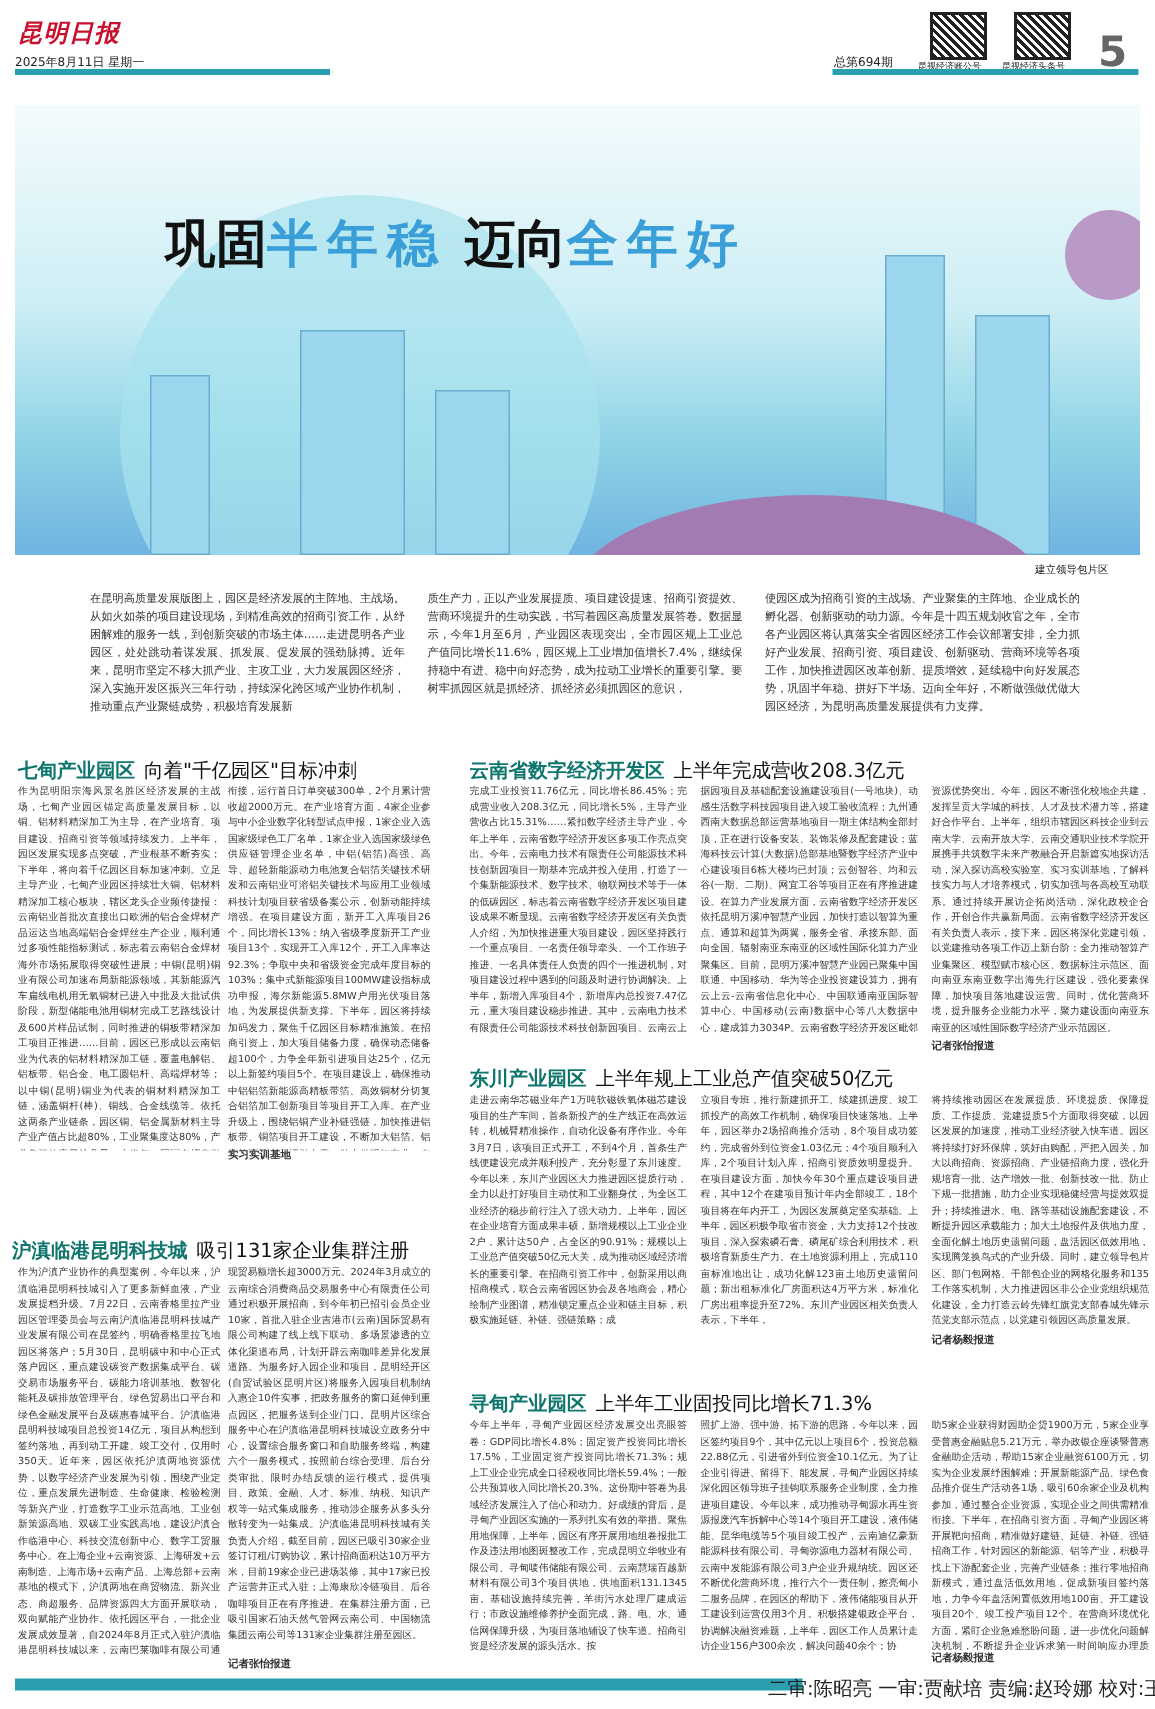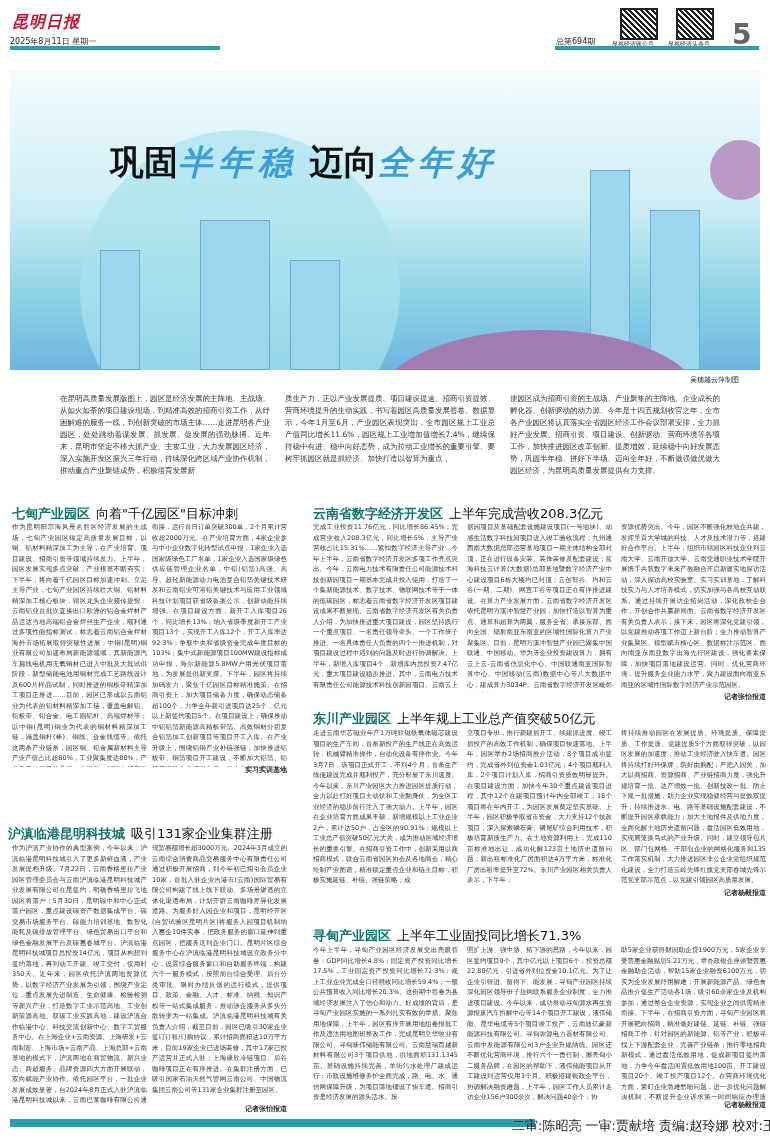--- a/index.html
+++ b/index.html
@@ -13,28 +13,28 @@
 .issue{position:absolute;left:556px;top:36px;font-size:8px;color:#222}
 .qr{position:absolute;top:8px;width:38px;height:32px;background:repeating-linear-gradient(45deg,#222 0 2px,#fff 2px 4px),#222;border:2px solid #222}
 .qr-label{position:absolute;top:40px;font-size:6px;color:#222}
 .page-num{position:absolute;left:732px;top:18px;font-size:28px;color:#666;font-weight:bold}
 .hero{position:absolute;left:10px;top:70px;width:750px;height:300px;background:linear-gradient(180deg,#f4fbfd 0%,#cdeef5 45%,#8fd3e6 75%,#6fb4e0 100%);overflow:hidden}
 .hero .circle1{position:absolute;left:70px;top:60px;width:320px;height:320px;border-radius:50%;background:#a9e3ee;opacity:.7}
 .hero .circle2{position:absolute;left:700px;top:70px;width:60px;height:60px;border-radius:50%;background:#b99ac6}
 .hero .hill{position:absolute;left:370px;top:260px;width:320px;height:140px;border-radius:50% 50% 0 0;background:#a27bb3}
 .hero .bldg{position:absolute;bottom:0;background:#9bd6ee;border:1px solid #6aaecf}
 .slogan{position:absolute;left:100px;top:70px;font-size:34px;font-weight:bold;color:#111;white-space:nowrap}
-.slogan .hl{color:#3a9ed8;font-family:"DejaVu Serif",serif;font-style:italic;letter-spacing:6px}
+.slogan .hl{color:#3a9ed8;font-family:"DejaVu Serif",serif;letter-spacing:6px}
 .credit{position:absolute;left:690px;top:375px;font-size:7px;color:#222}
 .col-text{font-size:7.5px;line-height:12px;color:#333;text-align:justify;position:absolute}
 .intro{top:393px;height:110px}
 .sec-head{position:absolute;font-size:13px;font-weight:bold;white-space:nowrap}
 .sec-head .tag{color:#0f766e;margin-right:6px}
 .sec-head .hd{color:#111;font-weight:normal}
-.byline{font-size:7px;font-weight:bold;color:#333;text-align:right;position:absolute}
+.byline{font-size:7px;font-weight:bold;color:#333;position:absolute}
 .footer-bar{position:absolute;left:10px;top:1119px;width:525px;height:8px;background:#2a9fb0}
 .footer-text{position:absolute;left:512px;top:1117px;font-size:13px;color:#222;white-space:nowrap}
 </style>
 </head>
 <body>
 
 <div class="masthead">
   <div class="logo">昆明日报</div>
   <div class="date">2025年8月11日 星期一</div>
   <div class="bar-left"></div>
@@ -54,24 +54,24 @@
   <div class="bldg" style="left:190px;width:70px;height:150px"></div>
   <div class="bldg" style="left:280px;width:50px;height:110px"></div>
   <div class="bldg" style="left:580px;width:40px;height:200px"></div>
   <div class="bldg" style="left:640px;width:50px;height:160px"></div>
   <div class="hill"></div>
   <div class="slogan">
     <span>巩固</span><span class="hl">半年稳</span>
     <span>迈向</span><span class="hl">全年好</span>
   </div>
 </div>
-<div class="credit">吴穗越云萍制图</div>
+<div class="credit">建立领导包片区</div>
 
 <div class="col-text intro" style="left:60px;width:210px">在昆明高质量发展版图上，园区是经济发展的主阵地、主战场。从如火如荼的项目建设现场，到精准高效的招商引资工作，从纾困解难的服务一线，到创新突破的市场主体……走进昆明各产业园区，处处跳动着谋发展、抓发展、促发展的强劲脉搏。近年来，昆明市坚定不移大抓产业、主攻工业，大力发展园区经济，深入实施开发区振兴三年行动，持续深化跨区域产业协作机制，推动重点产业聚链成势，积极培育发展新</div>
-<div class="col-text intro" style="left:285px;width:210px">质生产力，正以产业发展提质、项目建设提速、招商引资提效、营商环境提升的生动实践，书写着园区高质量发展答卷。数据显示，今年1月至6月，产业园区表现突出，全市园区规上工业总产值同比增长11.6%，园区规上工业增加值增长7.4%，继续保持稳中有进、稳中向好态势，成为拉动工业增长的重要引擎。要树牢抓园区就是抓经济、加快打造以智算为重点，</div>
+<div class="col-text intro" style="left:285px;width:210px">质生产力，正以产业发展提质、项目建设提速、招商引资提效、营商环境提升的生动实践，书写着园区高质量发展答卷。数据显示，今年1月至6月，产业园区表现突出，全市园区规上工业总产值同比增长11.6%，园区规上工业增加值增长7.4%，继续保持稳中有进、稳中向好态势，成为拉动工业增长的重要引擎。要树牢抓园区就是抓经济、抓经济必须抓园区的意识，</div>
 <div class="col-text intro" style="left:510px;width:210px">使园区成为招商引资的主战场、产业聚集的主阵地、企业成长的孵化器、创新驱动的动力源。今年是十四五规划收官之年，全市各产业园区将认真落实全省园区经济工作会议部署安排，全力抓好产业发展、招商引资、项目建设、创新驱动、营商环境等各项工作，加快推进园区改革创新、提质增效，延续稳中向好发展态势，巩固半年稳、拼好下半场、迈向全年好，不断做强做优做大园区经济，为昆明高质量发展提供有力支撑。</div>
 
 <div class="sec-head" style="left:12px;top:505px">
   <span class="tag">七甸产业园区</span><span class="hd">向着"千亿园区"目标冲刺</span>
 </div>
 <div class="col-text" style="left:12px;top:522px;width:135px;height:245px;overflow:hidden;font-size:6.5px;line-height:10.5px">作为昆明阳宗海风景名胜区经济发展的主战场，七甸产业园区锚定高质量发展目标，以铜、铝材料精深加工为主导，在产业培育、项目建设、招商引资等领域持续发力。上半年，园区发展实现多点突破，产业根基不断夯实；下半年，将向着千亿园区目标加速冲刺。立足主导产业，七甸产业园区持续壮大铜、铝材料精深加工核心板块，辖区龙头企业频传捷报：云南铝业首批次直接出口欧洲的铝合金焊材产品运达当地高端铝合金焊丝生产企业，顺利通过多项性能指标测试，标志着云南铝合金焊材海外市场拓展取得突破性进展；中铜(昆明)铜业有限公司加速布局新能源领域，其新能源汽车扁线电机用无氧铜材已进入中批及大批试供阶段，新型储能电池用铜材完成工艺路线设计及600片样品试制，同时推进的铜板带精深加工项目正推进……目前，园区已形成以云南铝业为代表的铝材料精深加工链，覆盖电解铝、铝板带、铝合金、电工圆铝杆、高端焊材等；以中铜(昆明)铜业为代表的铜材料精深加工链，涵盖铜杆(棒)、铜线、合金线缆等。依托这两条产业链条，园区铜、铝金属新材料主导产业产值占比超80%，工业聚集度达80%，产业集群效应日益凸显。上半年，园区在招商引资、产业培育、项目建设等领域齐头并进，交出亮眼成绩单。在招商引资方面，新引进项目18个，其中京东大药房(昆明)医药零售项目签约后4个月内完成仓储布局、平台搭建等全流程</div>
 <div class="col-text" style="left:152px;top:522px;width:135px;height:245px;overflow:hidden;font-size:6.5px;line-height:10.5px">衔接，运行首日订单突破300单，2个月累计营收超2000万元。在产业培育方面，4家企业参与中小企业数字化转型试点申报，1家企业入选国家级绿色工厂名单，1家企业入选国家级绿色供应链管理企业名单，中铝(铝箔)高强、高导、超轻新能源动力电池复合铝箔关键技术研发和云南铝业可溶铝关键技术与应用工业领域科技计划项目获省级备案公示，创新动能持续增强。在项目建设方面，新开工入库项目26个，同比增长13%；纳入省级季度新开工产业项目13个，实现开工入库12个，开工入库率达92.3%；争取中央和省级资金完成年度目标的103%；集中式新能源项目100MW建设指标成功申报，海尔新能源5.8MW户用光伏项目落地，为发展提供新支撑。下半年，园区将持续加码发力，聚焦千亿园区目标精准施策。在招商引资上，加大项目储备力度，确保动态储备超100个，力争全年新引进项目达25个，亿元以上新签约项目5个。在项目建设上，确保推动中铝铝箔新能源高精板带箔、高效铜材分切复合铝箔加工创新项目等项目开工入库。在产业升级上，围绕铝铜产业补链强链，加快推进铝板带、铜箔项目开工建设，不断加大铝箔、铝箔等下游企业招引力度，做大做强铝产业。在开放发展上，依托中老铁路主动融入面向印度洋国际陆海大通道建设，推动铜铝产品、鲜切花、绿色食品等云品走出云南、走向世界，同时发挥龙头企业带动作用，吸引更多优质项目入驻，为高质量发展蓄能加力。</div>
 <div class="byline" style="left:152px;top:765px;width:135px">实习实训基地</div>
 
 <div class="sec-head" style="left:313px;top:505px">

